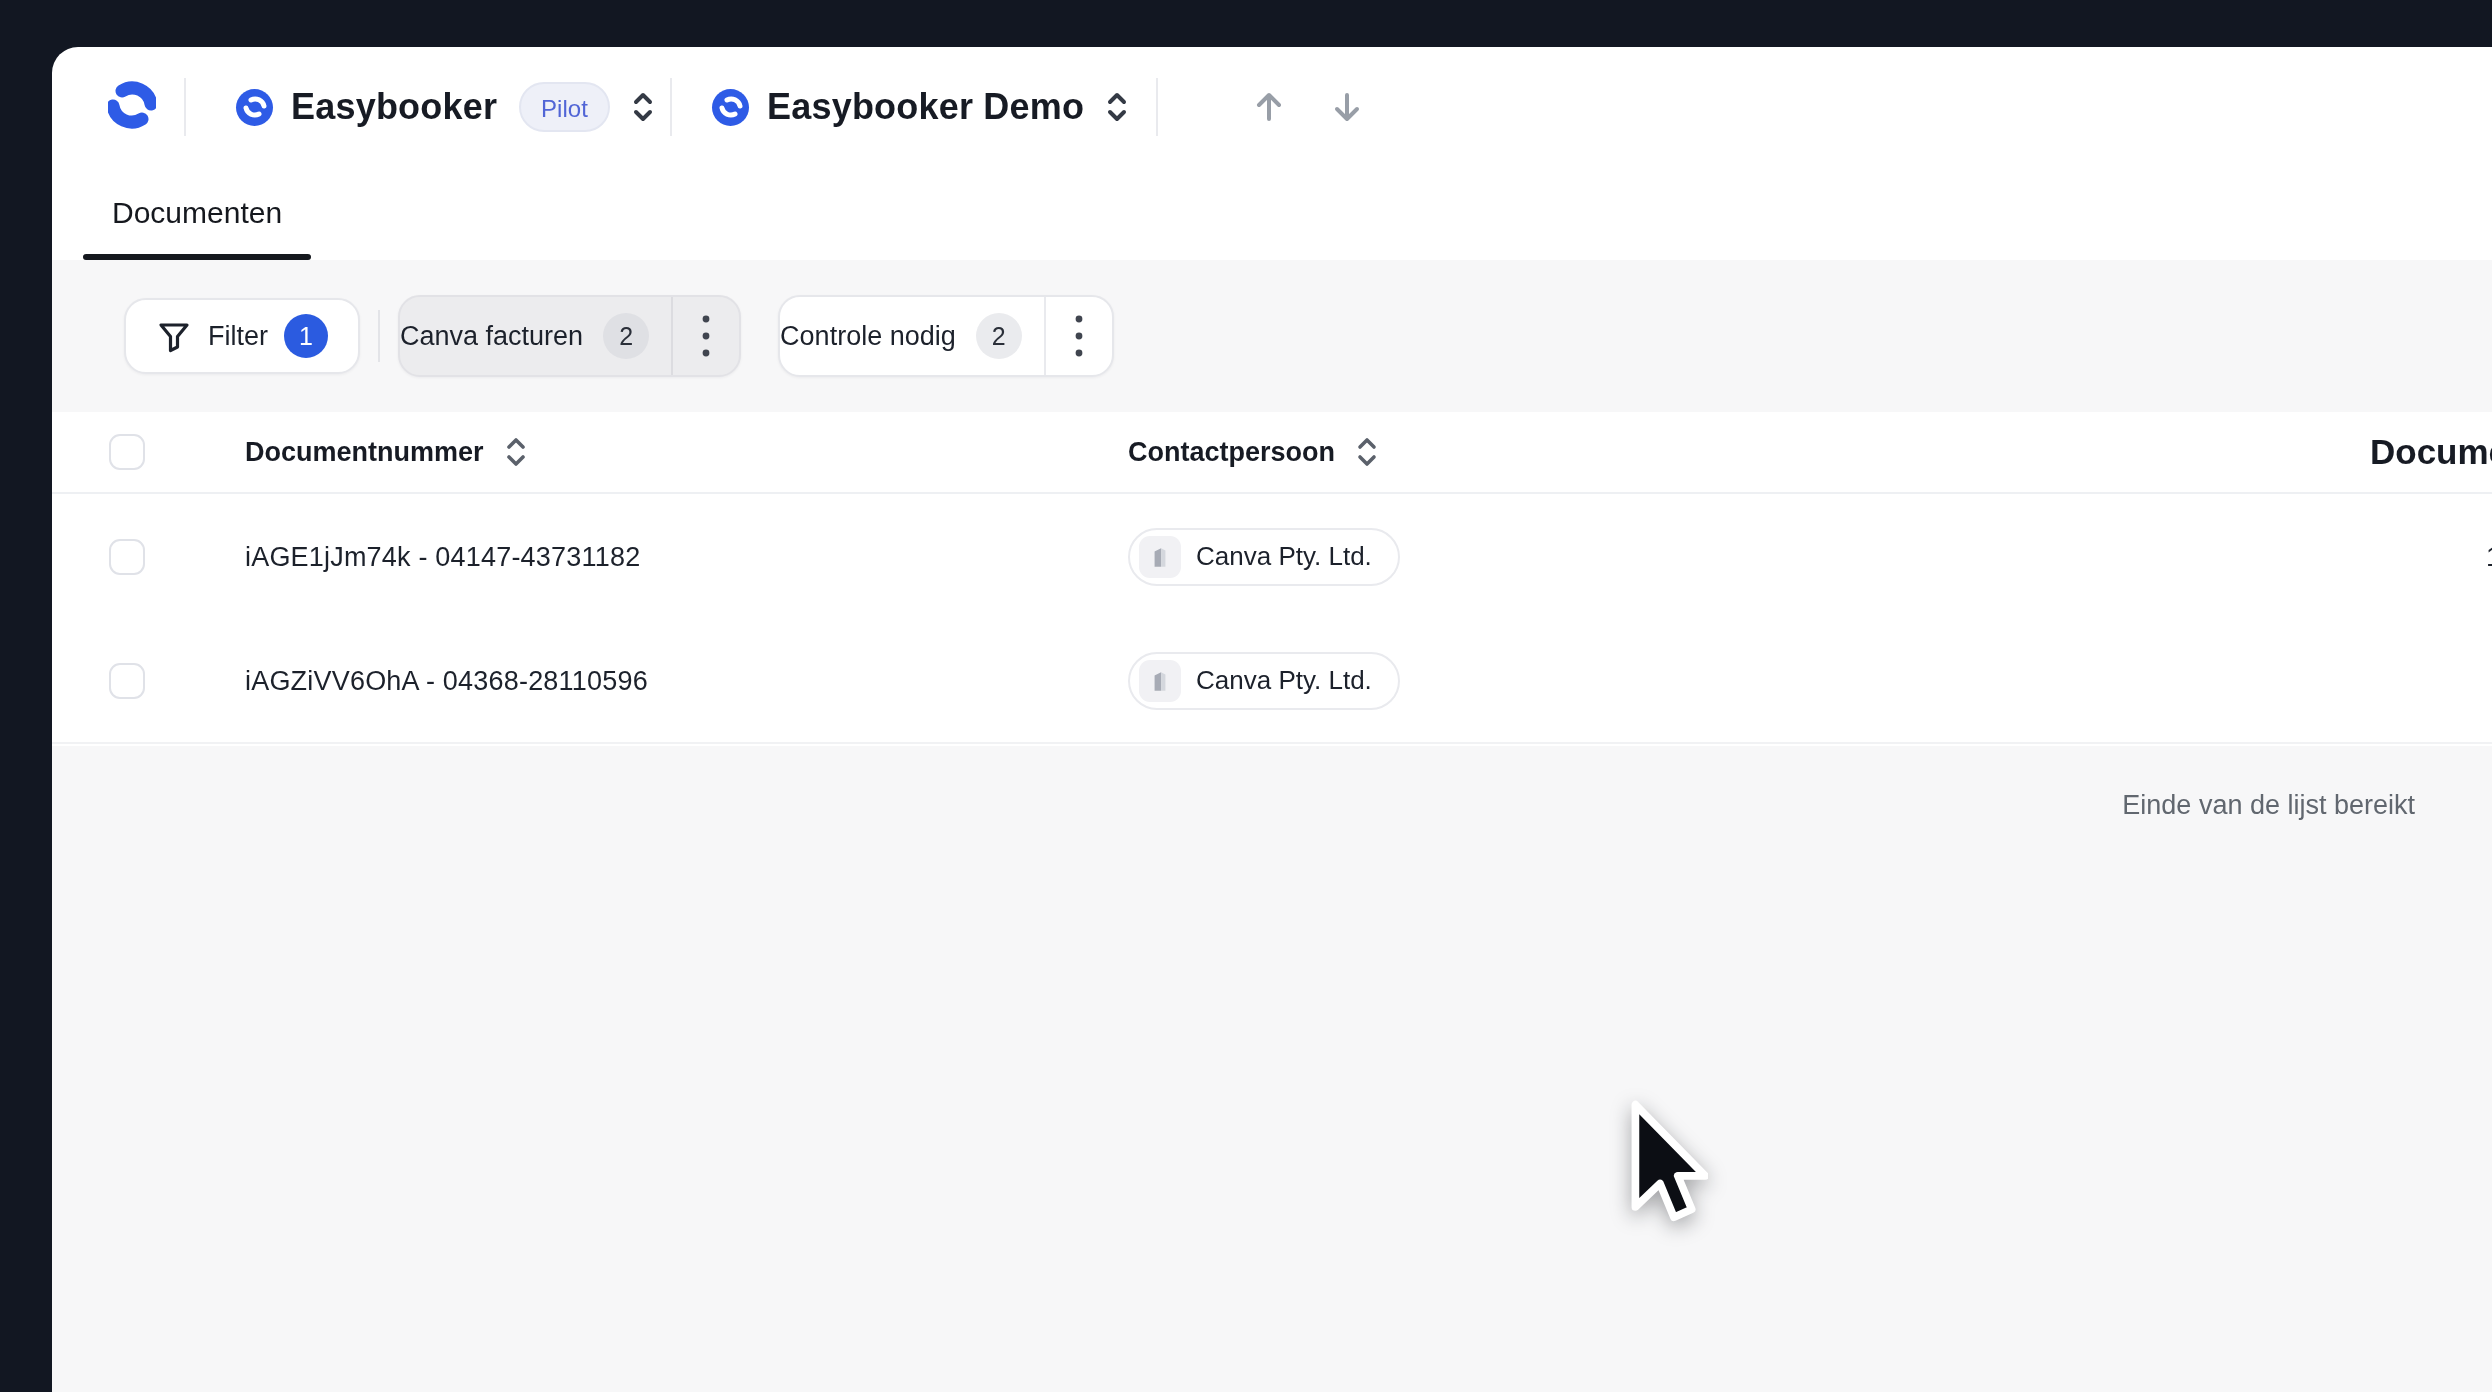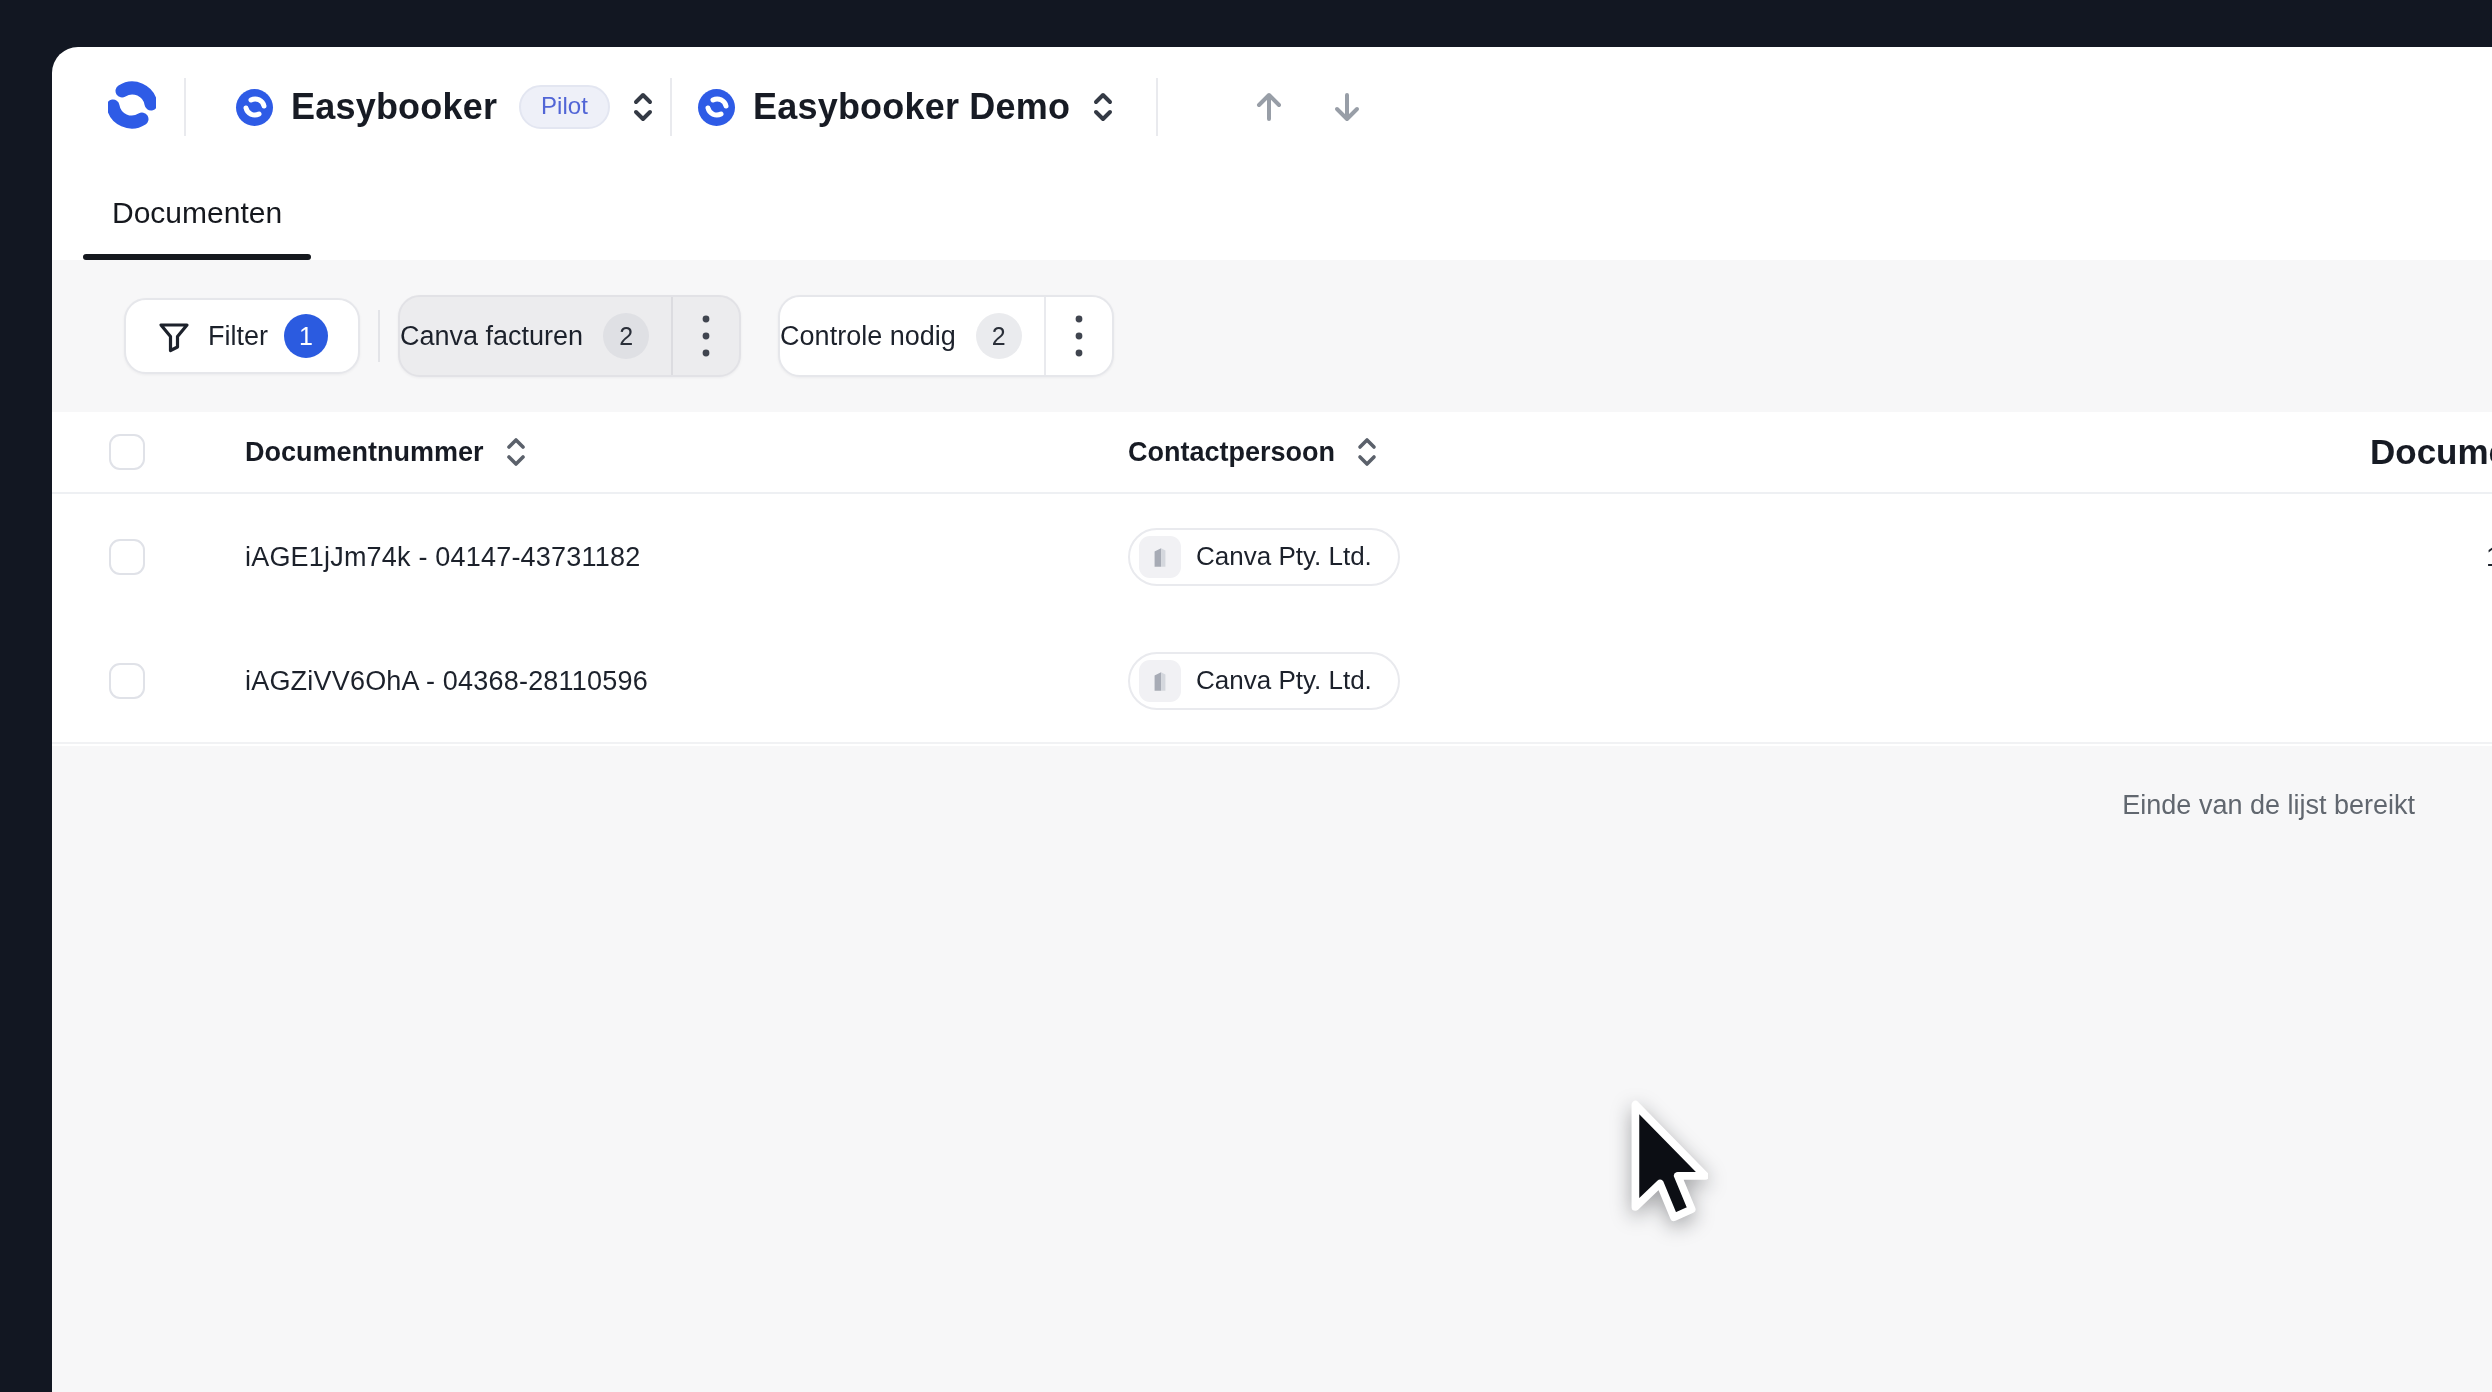--- a/index.html
+++ b/index.html
@@ -17,32 +17,32 @@
     overflow:hidden;
   }
   
   .topbar { position:absolute; left:0; top:0; width:100%; height:120px; }
   .topbar > * { position:absolute; top:50%; transform:translateY(-50%); }
   .vdivider { width:2px; height:58px; background:#e9eaee; }
   .logo-wrap { left:56px; }
   .div1 { left:132px; }
   .switcher { display:flex; align-items:center; cursor:pointer; }
   .ws-switcher { left:184px; }
-  .org-switcher { left:646px; }
+  .org-switcher { left:660px; }
   .badge-icon {
     width:37px; height:37px; border-radius:50%;
     background:#2e5be6; display:flex; align-items:center; justify-content:center;
     flex:0 0 auto;
   }
   .switch-name { font-size:36px; font-weight:600; color:#171b24; margin-left:18px; letter-spacing:.2px; }
   .pilot-badge {
     margin-left:22px;
     background:#eef0f8; border:2px solid #e3e6f1; color:#5165d6;
     font-size:24px; font-weight:500;
-    padding:5px 20px 7px; border-radius:999px;
+    padding:11px 20px 7px; border-radius:999px;
   }
   .updown { margin-left:18px; display:flex; }
   .div2 { left:618px; }
   .div3 { left:1104px; }
   .nav-arrow { background:none; border:none; cursor:pointer; display:flex; }
   .arrow-up-btn { left:1196px; }
   .arrow-down-btn { left:1274px; }
   
   .tabs { position:absolute; left:31px; top:118px; height:95px; display:flex; }
   .tab {

